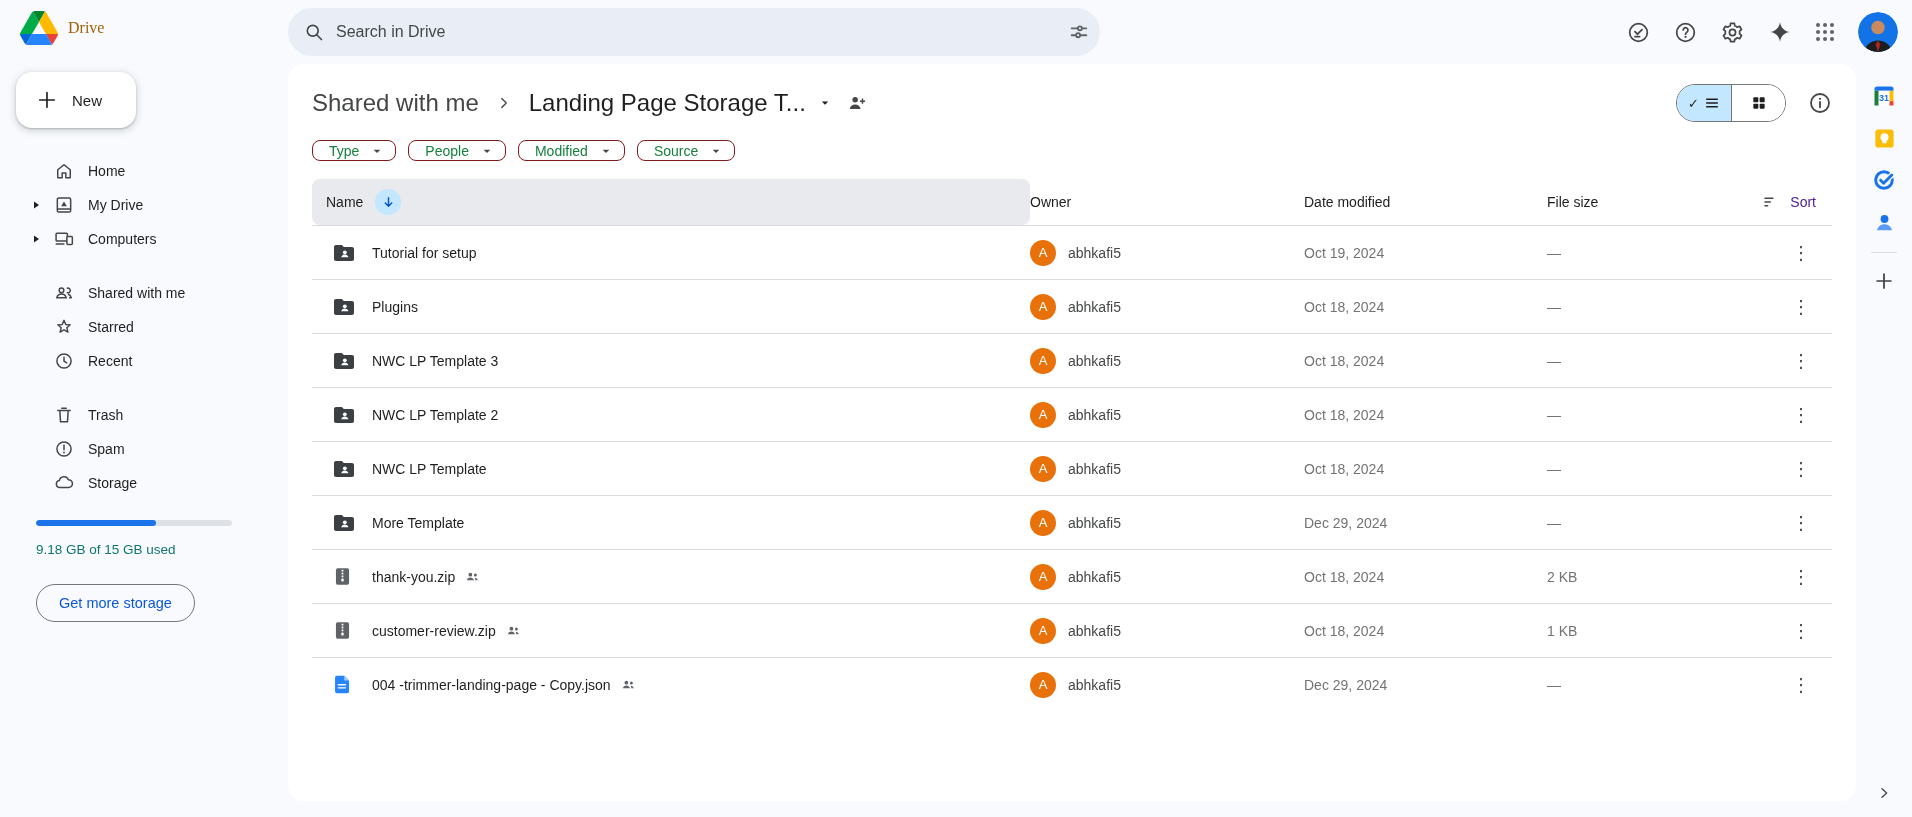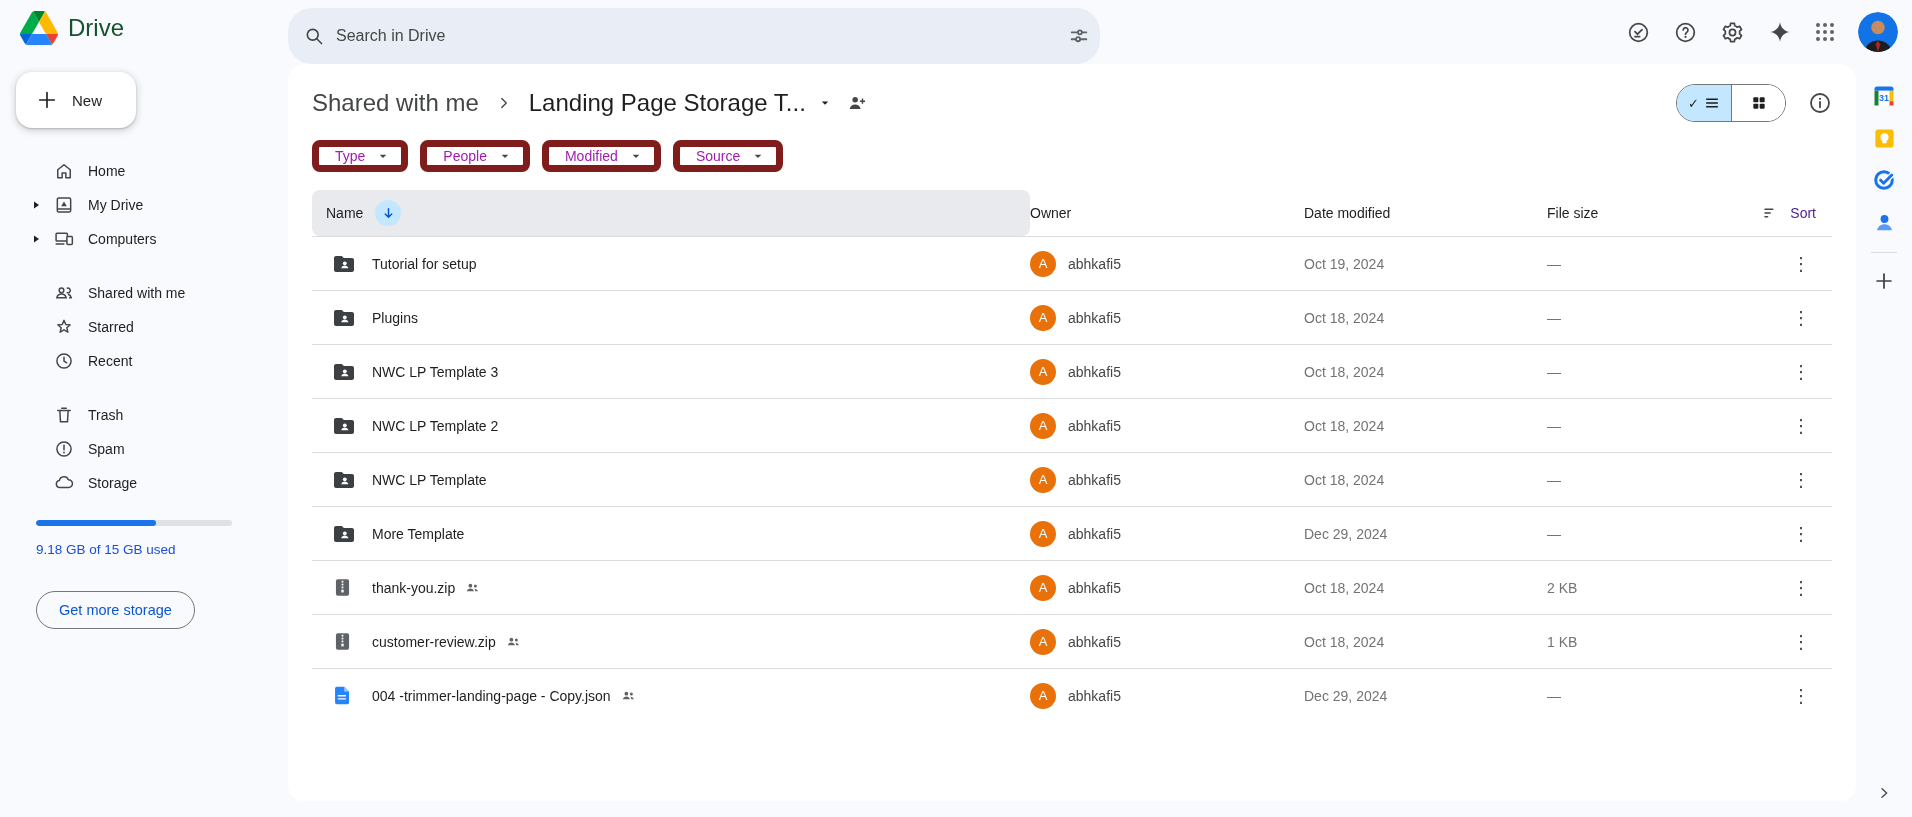--- a/index.html
+++ b/index.html
@@ -2,61 +2,61 @@
 <html><head>
 <meta charset="utf-8">
 <style>
   *{box-sizing:border-box;margin:0;padding:0;}
   html,body{width:1912px;height:817px;}
   body{font-family:"Liberation Sans","DejaVu Sans",sans-serif;background:#f8fafd;position:relative;overflow:hidden;color:#1f1f1f;}
   button{font-family:inherit;cursor:pointer;}
 
   
   .brand{position:absolute;left:20px;top:11px;display:flex;align-items:center;gap:10px;}
-  .brand-title{font-size:24px;color:#14532d;}
-  .searchbar{position:absolute;left:288px;top:8px;width:812px;height:56px;background:#e9eef6;border-radius:24px;display:flex;align-items:center;padding:0 10px 0 16px;gap:12px;}
+  .brand-title{font-size:16px;color:#a16207;font-family:Liberation Serif, serif;}
+  .searchbar{position:absolute;left:288px;top:8px;width:812px;height:48px;background:#e9eef6;border-radius:24px;display:flex;align-items:center;padding:0 10px 0 16px;gap:12px;}
   .searchbar input{flex:1;border:none;background:transparent;outline:none;font-size:16px;color:#1f1f1f;font-family:inherit;}
   .searchbar input::placeholder{color:#444746;opacity:1;}
   .icon-btn{border:none;background:transparent;display:flex;align-items:center;justify-content:center;padding:0;}
   .top-icons{position:absolute;right:14px;top:0;height:64px;display:flex;align-items:center;gap:24px;}
   .apps-grid{display:grid;grid-template-columns:repeat(3,1fr);gap:3px;width:18px;}
   .apps-grid i{width:4px;height:4px;border-radius:50%;background:#5f6368;}
   .avatar-photo{width:40px;height:40px;border-radius:50%;overflow:hidden;border:none;background:transparent;padding:0;}
 
   
   .sidebar{position:absolute;left:0;top:64px;width:288px;bottom:0;padding:8px 12px 0 16px;}
   .new-btn{width:120px;height:56px;border-radius:16px;background:#fff;border:none;
     box-shadow:0 1px 2px rgba(60,64,67,.3),0 2px 6px 2px rgba(60,64,67,.15);
     display:flex;align-items:center;gap:14px;padding:0 20px;font-size:15px;color:#1f1f1f;}
   .nav{margin-top:26px;font-size:14px;}
   .nav-group{margin-bottom:20px;}
   .nav-item{position:relative;height:34px;display:flex;align-items:center;gap:14px;padding-left:38px;border-radius:17px;cursor:pointer;color:#1f1f1f;}
   .nav-item .exp{position:absolute;left:15px;top:12px;display:flex;}
   .storage-bar{margin:14px 0 0 20px;width:196px;height:6px;border-radius:3px;background:#dee1e5;overflow:hidden;}
   .storage-fill{height:100%;border-radius:3px;background:#1a73e8;}
-  .usage-text{margin:16px 0 12px 20px;font-size:13.5px;color:#1d4ed8;}
+  .usage-text{margin:16px 0 5px 20px;font-size:13.5px;color:#0f766e;}
   .get-more{margin:22px 0 0 20px;height:38px;padding:0 22px;border:1px solid #747775;border-radius:19px;background:transparent;color:#0b57d0;font-size:14.5px;}
 
   
   .main-card{position:absolute;left:288px;top:64px;right:56px;bottom:16px;background:#fff;border-radius:16px;padding:10px 24px 0;}
   .crumb-row{height:58px;display:flex;align-items:center;}
   .crumb-parent{font-size:24px;color:#444746;cursor:pointer;}
   .crumb-sep{margin:0 16px;display:flex;}
   .crumb-current-wrap{display:flex;align-items:center;gap:12px;cursor:pointer;}
   .crumb-current{font-size:24px;color:#1f1f1f;}
   .member-btn{margin-left:14px;}
   .crumb-right{margin-left:auto;display:flex;align-items:center;gap:22px;}
   .view-toggle{display:flex;height:38px;border:1px solid #747775;border-radius:19px;overflow:hidden;}
   .vt-seg{width:54px;display:flex;align-items:center;justify-content:center;gap:5px;border:none;background:#fff;}
   .vt-list{background:#c2e7ff;}
   .vt-grid{border-left:1px solid #747775;}
   .vt-check{font-size:13px;color:#1f1f1f;}
 
   .chips{display:flex;gap:12px;margin-top:8px;}
-  .chip{height:32px;display:flex;align-items:center;gap:10px;padding:0 10px 0 16px;border:7px solid #7f1d1d;border-radius:8px;font-size:14px;color:#a21caf;background:#fff;}
+  .chip{height:21px;display:flex;align-items:center;gap:10px;padding:0 10px 0 16px;border:1px solid #7f1d1d;border-radius:8px;font-size:14px;color:#15803d;background:#fff;}
 
   .table{margin-top:18px;}
   .thead{display:flex;align-items:center;height:46px;font-size:14px;}
   .col-name{flex:1;display:flex;align-items:center;min-width:0;border-radius:18px;}
   .col-owner{width:274px;display:flex;align-items:center;gap:12px;}
   .col-date{width:243px;}
   .col-size{width:195px;}
   .col-menu{width:90px;display:flex;justify-content:flex-end;align-items:center;padding-right:16px;}
   .th-name{background:#e9eaed;border-radius:8px;height:46px;flex:1;display:flex;align-items:center;gap:12px;padding:0 14px;cursor:pointer;}
   .sort-circle{width:26px;height:26px;border-radius:50%;background:#c2e7ff;display:flex;align-items:center;justify-content:center;}

